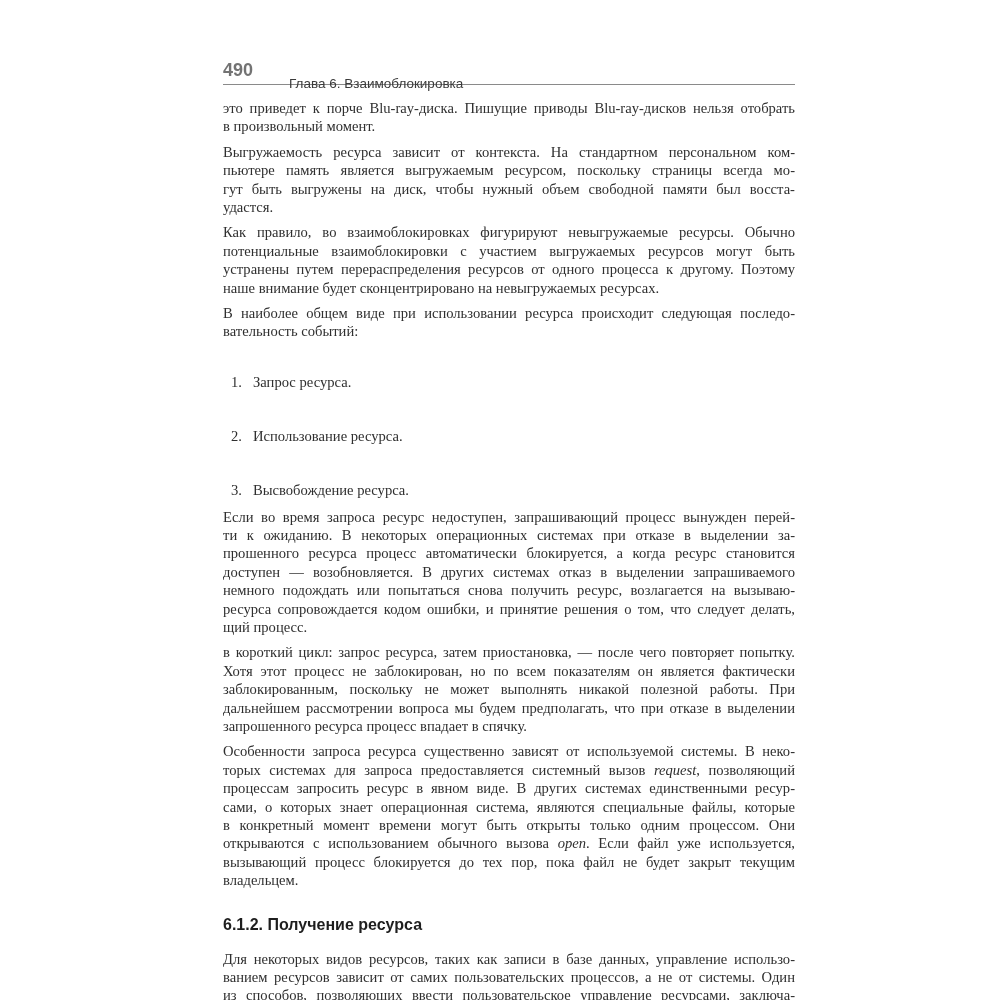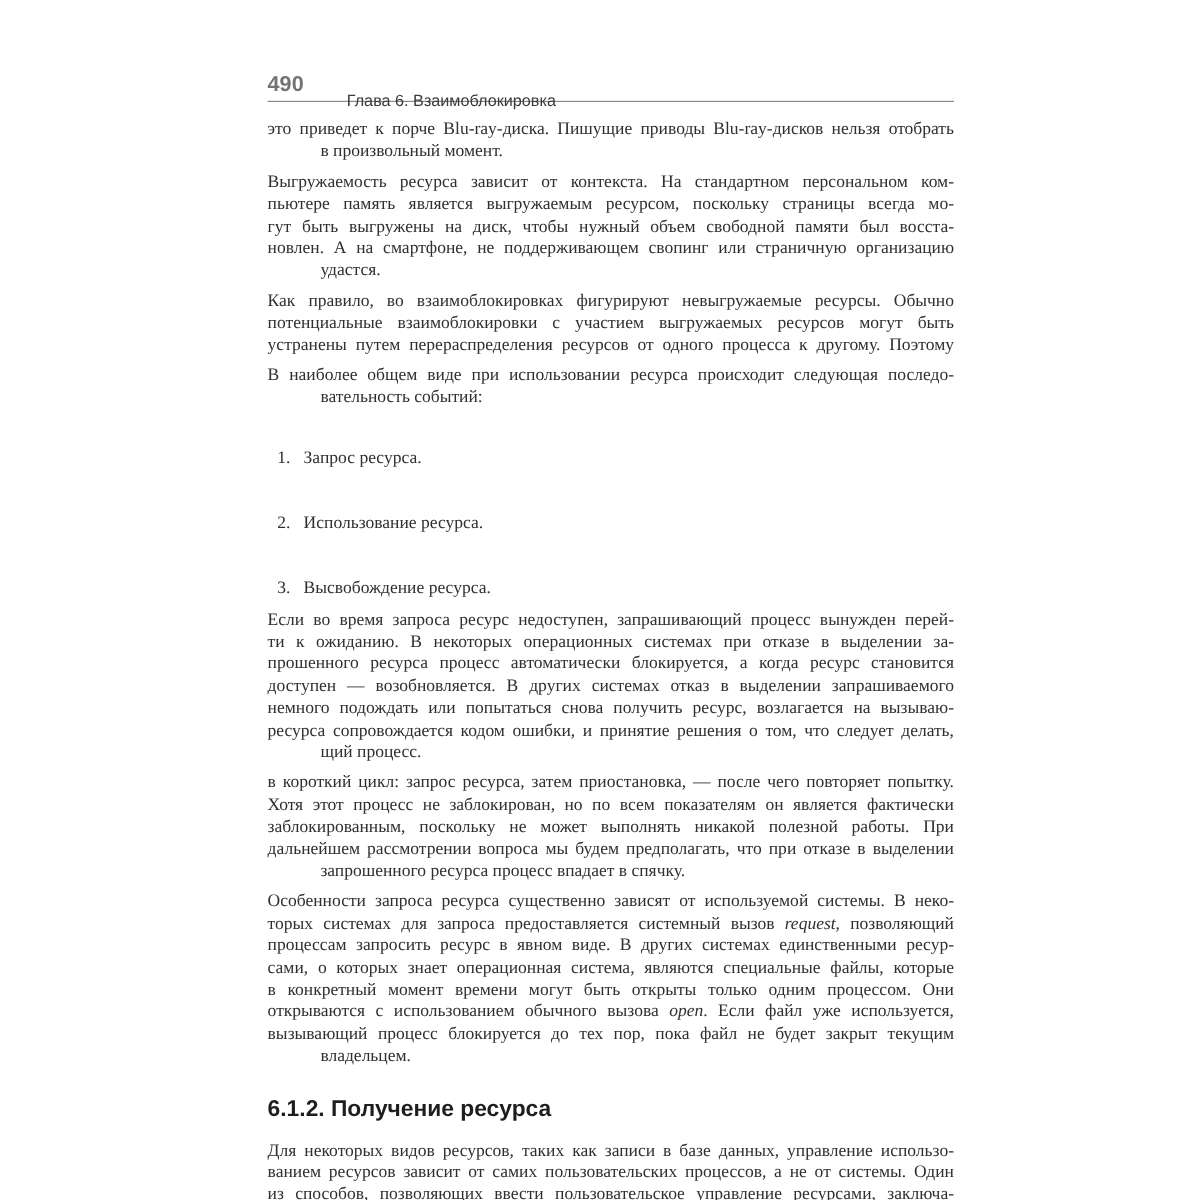--- a/index.html
+++ b/index.html
@@ -4,26 +4,26 @@
 <style>
   html, body { margin: 0; padding: 0; background: #ffffff; }
   body { width: 1000px; height: 1000px; position: relative; overflow: hidden; }
   .page { position: absolute; left: 223px; top: 58px; width: 572px; color: #2a2a2a; }
   .running-head { position: relative; height: 26px; border-bottom: 1.5px solid #8a8a8a; }
   .page-number { position: absolute; left: 0; top: 2px; font-family: "Liberation Sans", sans-serif; font-weight: bold; font-size: 18px; color: #737373; }
   .chapter-title { position: absolute; left: 66px; top: 6px; font-family: "Liberation Sans", sans-serif; font-size: 13.5px; color: #3a3a3a; margin-top: 12px; }
   .body { font-family: "Liberation Serif", serif; font-size: 14.6px; color: #2f2f2f; margin-top: 14px; }
   .para { margin: 0 0 7px 0; }
   .line { display: block; height: 18.4px; line-height: 18.4px; text-align: justify; text-align-last: justify; white-space: nowrap; overflow: visible; }
-  .line.last { text-align-last: left; margin-left: 44px; }
+  .line.last { text-align-last: left; }
   .line > span { white-space: normal; }
   .list { margin: 0 0 5px 0; }
   .list-item { display: block; height: 24px; line-height: 22px; padding-left: 8px; margin-top: 30px; }
   .list-num { display: inline-block; width: 22px; }
-  .section-heading { font-family: "Liberation Sans", sans-serif; font-weight: bold; font-size: 19px; color: #1e1e1e; margin: 22px 0 12px 0; height: 26px; line-height: 26px; }
+  .section-heading { font-family: "Liberation Sans", sans-serif; font-weight: bold; font-size: 16px; color: #1e1e1e; margin: 22px 0 12px 0; height: 26px; line-height: 26px; }
   em { font-style: italic; }
 </style>
 </head>
 <body>
 
 <div class="page">
   <div class="running-head">
     <span class="page-number">490</span>
     <span class="chapter-title">Глава 6. Взаимоблокировка</span>
   </div>
@@ -31,28 +31,28 @@
   <div class="body">
     <div class="para">
       <span class="line">это приведет к порче Blu-ray-диска. Пишущие приводы Blu-ray-дисков нельзя отобрать</span>
       <span class="line last">в произвольный момент.</span>
     </div>
 
     <div class="para">
       <span class="line">Выгружаемость ресурса зависит от контекста. На стандартном персональном ком-</span>
       <span class="line">пьютере память является выгружаемым ресурсом, поскольку страницы всегда мо-</span>
       <span class="line">гут быть выгружены на диск, чтобы нужный объем свободной памяти был восста-</span>
-      <span class="line">новлен. А на смартфоне, не поддерживающем свопинг или страничную организацию</span>
       <span class="line last">удастся.</span>
     </div>
 
     <div class="para">
       <span class="line">Как правило, во взаимоблокировках фигурируют невыгружаемые ресурсы. Обычно</span>
       <span class="line">потенциальные взаимоблокировки с участием выгружаемых ресурсов могут быть</span>
       <span class="line">устранены путем перераспределения ресурсов от одного процесса к другому. Поэтому</span>
+      <span class="line last">наше внимание будет сконцентрировано на невыгружаемых ресурсах.</span>
     </div>
 
     <div class="para">
       <span class="line">В наиболее общем виде при использовании ресурса происходит следующая последо-</span>
       <span class="line last">вательность событий:</span>
     </div>
 
     <div class="list">
       <div class="list-item">
         <span class="list-num">1.</span><span>Запрос ресурса.</span>

